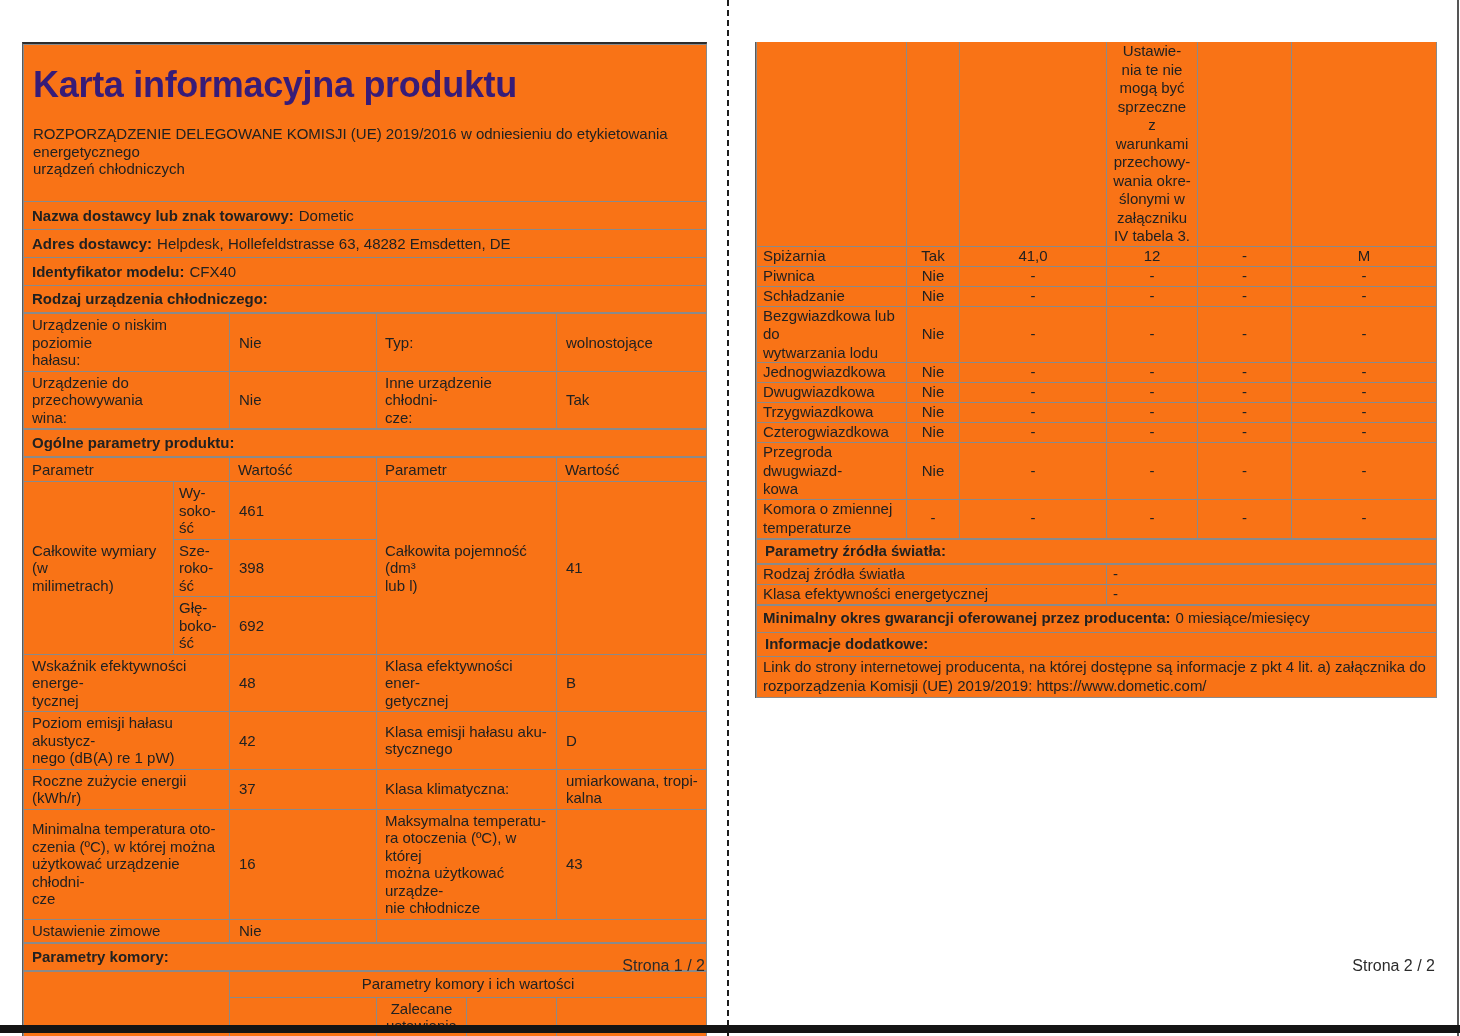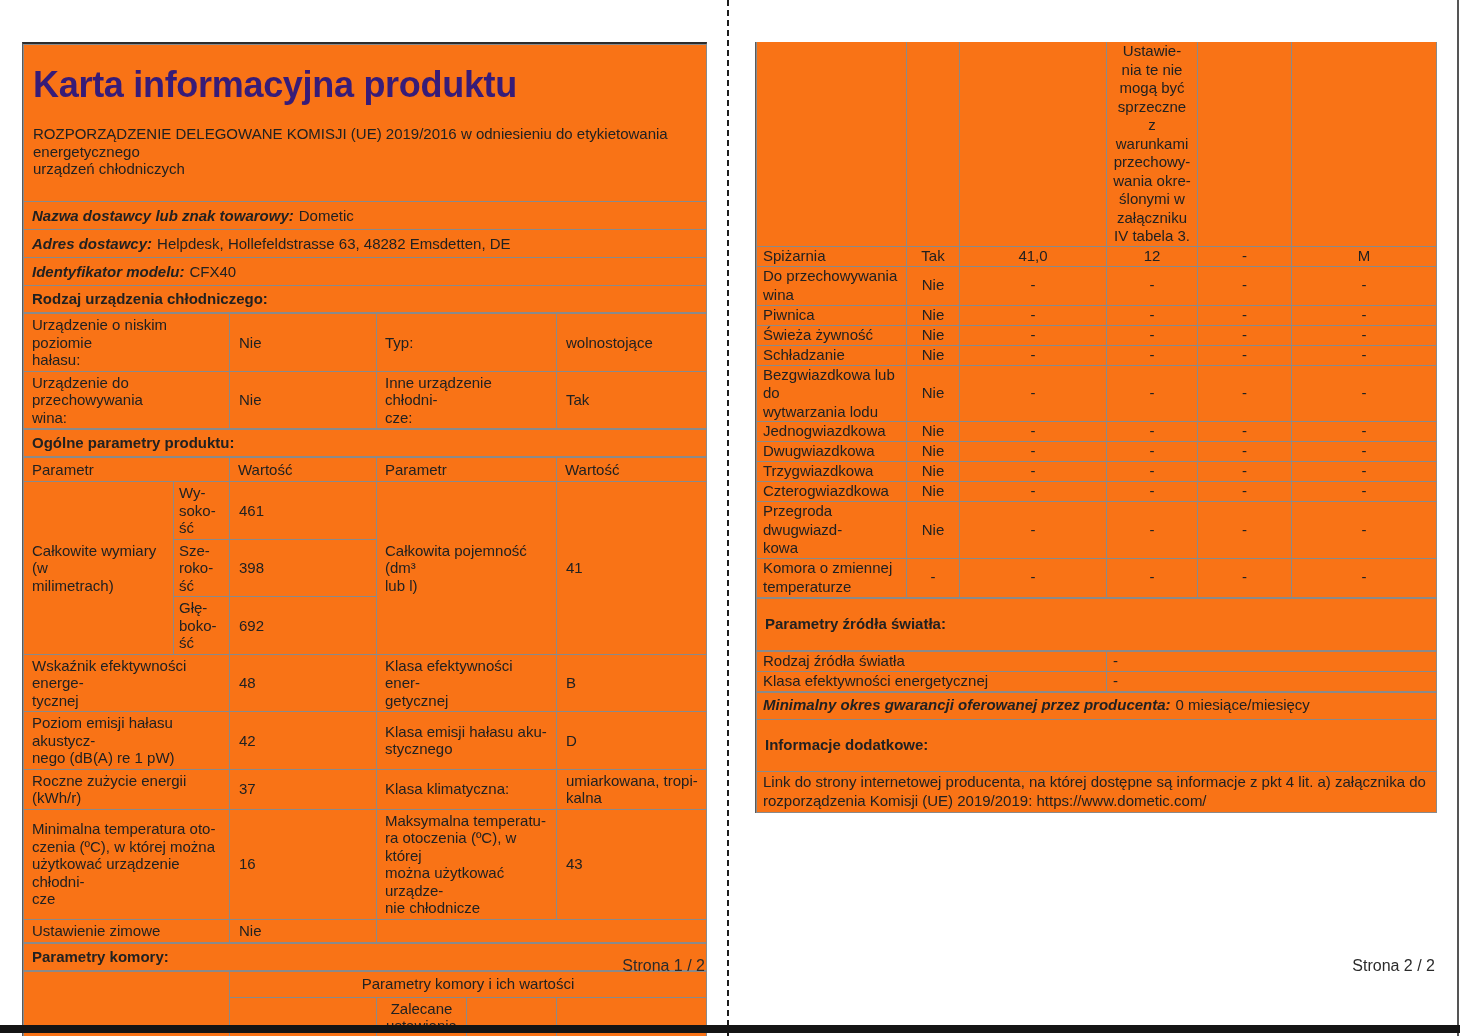--- a/index.html
+++ b/index.html
@@ -18,21 +18,21 @@
   .footer { position:absolute; top:957px; text-align:right; font-size:16px; color:#2b2b2b; }
   #footer1 { left:22px; width:683px; }
   #footer2 { left:755px; width:680px; }
 
   
   table { border-collapse:collapse; table-layout:fixed; width:100%; }
   td {
     border:1px solid #8a8a8a; padding:2px 8px; vertical-align:middle;
     line-height:17.5px; white-space:pre-line; overflow:hidden;
   }
-  .b  { font-weight:bold;font-style:italic; }
+  .b  { font-weight:bold; }
   .c  { text-align:center; }
   .sect td { font-weight:bold; height:22px; }
   .val { padding-left:9px; }
 
   
   #title-cell { padding:5px 9px 6px 9px; vertical-align:top; }
   #title-cell h1 { margin:0 0 7px 0; font-size:36px; line-height:33px; color:#371c78; letter-spacing:-0.3px; }
   .lrow td { height:23px; }
   .trow td { height:34px; }
   .hdr td  { height:19px;margin-top:40px; }
@@ -49,21 +49,21 @@
   
   #page2 td { padding:0 6px; line-height:18.5px; }
   #page2 table:first-child tr:first-child td { border-top:none; }
   tr.cont td { height:183px; vertical-align:top; }
   td.note { padding-top:3px; }
   tr.h1 td { height:19px; }
   tr.h2 td { height:38px; }
   tr.h2c td { height:38px; }
   tr.lite td { height:19px; padding:0 8px; }
   tr.warr td { height:26px; padding:2px 8px; }
-  #page2 .sect td { height:23px; padding:14px 8px;margin-left:24px; }
+  #page2 .sect td { height:23px; padding:0 8px;margin-left:24px; }
   tr.link td { height:40px; padding:3px 8px; line-height:19.5px; }
   .gap { margin-left:5px; font-weight:normal; }
 </style>
 </head>
 <body>
 
 <div id="canvas">
 
   <div id="page1" class="page">
 
@@ -289,39 +289,22 @@
         <td></td>
       </tr>
       <tr class="h1">
         <td>Spiżarnia</td>
         <td class="c">Tak</td>
         <td class="c">41,0</td>
         <td class="c">12</td>
         <td class="c">-</td>
         <td class="c">M</td>
       </tr>
-      <tr class="h2">
-        <td>Do przechowywania
-wina</td>
-        <td class="c">Nie</td>
-        <td class="c">-</td>
-        <td class="c">-</td>
-        <td class="c">-</td>
-        <td class="c">-</td>
-      </tr>
       <tr class="h1">
         <td>Piwnica</td>
-        <td class="c">Nie</td>
-        <td class="c">-</td>
-        <td class="c">-</td>
-        <td class="c">-</td>
-        <td class="c">-</td>
-      </tr>
-      <tr class="h1">
-        <td>Świeża żywność</td>
         <td class="c">Nie</td>
         <td class="c">-</td>
         <td class="c">-</td>
         <td class="c">-</td>
         <td class="c">-</td>
       </tr>
       <tr class="h1">
         <td>Schładzanie</td>
         <td class="c">Nie</td>
         <td class="c">-</td>

